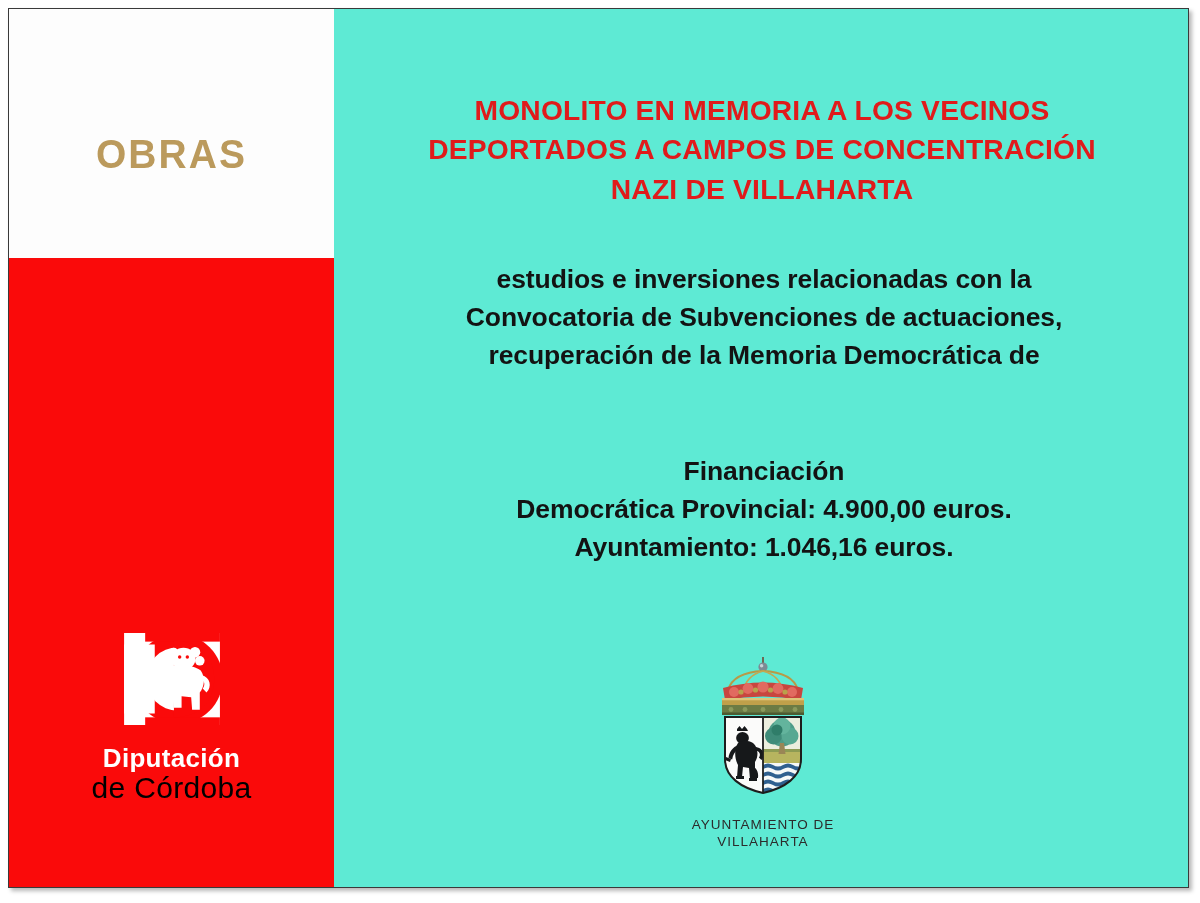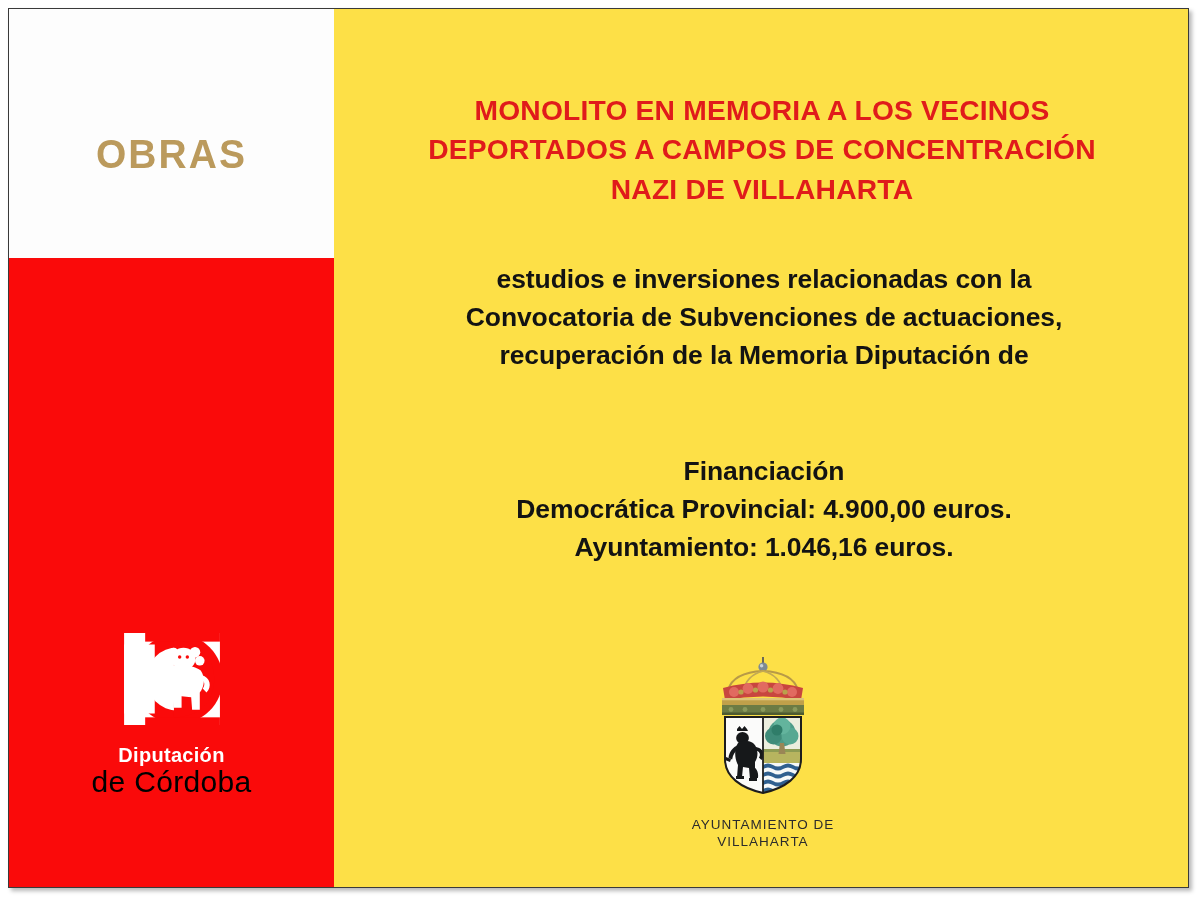--- a/index.html
+++ b/index.html
@@ -73,41 +73,41 @@
     text-align: center;
   }
   #dipu-mark {
     width: 96px;
     height: 92px;
     margin: 0 auto 20px auto;
     display: block;
   }
   #dipu-name-1 {
     color: #ffffff;
-    font-size: 20px;
+    font-size: 26px;
     font-weight: bold;
     letter-spacing: 0.3px;
     line-height: 1.04;
   }
   #dipu-name-2 {
     color: #000000;
     font-size: 30px;
     font-weight: normal;
     letter-spacing: 0.3px;
     line-height: 1.08;
   }
 
   
   #right-column {
     position: absolute;
     left: 325px;
     top: 0px;
     width: 856px;
     height: 100%;
-    background: #fde047;
+    background: #5eead4;
   }
 
   #doc-title {
     position: absolute;
     left: 16px;
     top: 82px;
     width: 824px;
     text-align: center;
     color: #e01b1b;
     font-size: 28.5px;
@@ -227,21 +227,21 @@
 
       <div id="doc-title">
         <div>MONOLITO EN MEMORIA A LOS VECINOS</div>
         <div>DEPORTADOS A CAMPOS DE CONCENTRACIÓN</div>
         <div>NAZI DE VILLAHARTA</div>
       </div>
 
       <div id="doc-body">
         <div>estudios e inversiones relacionadas con la</div>
         <div>Convocatoria de Subvenciones de actuaciones,</div>
-        <div>recuperación de la Memoria Diputación de</div>
+        <div>recuperación de la Memoria Democrática de</div>
       </div>
 
       <div id="doc-budget">
         <div>Financiación</div>
         <div>Democrática Provincial: 4.900,00 euros.</div>
         <div>Ayuntamiento: 1.046,16 euros.</div>
       </div>
 
       <div id="villaharta-block">
 

